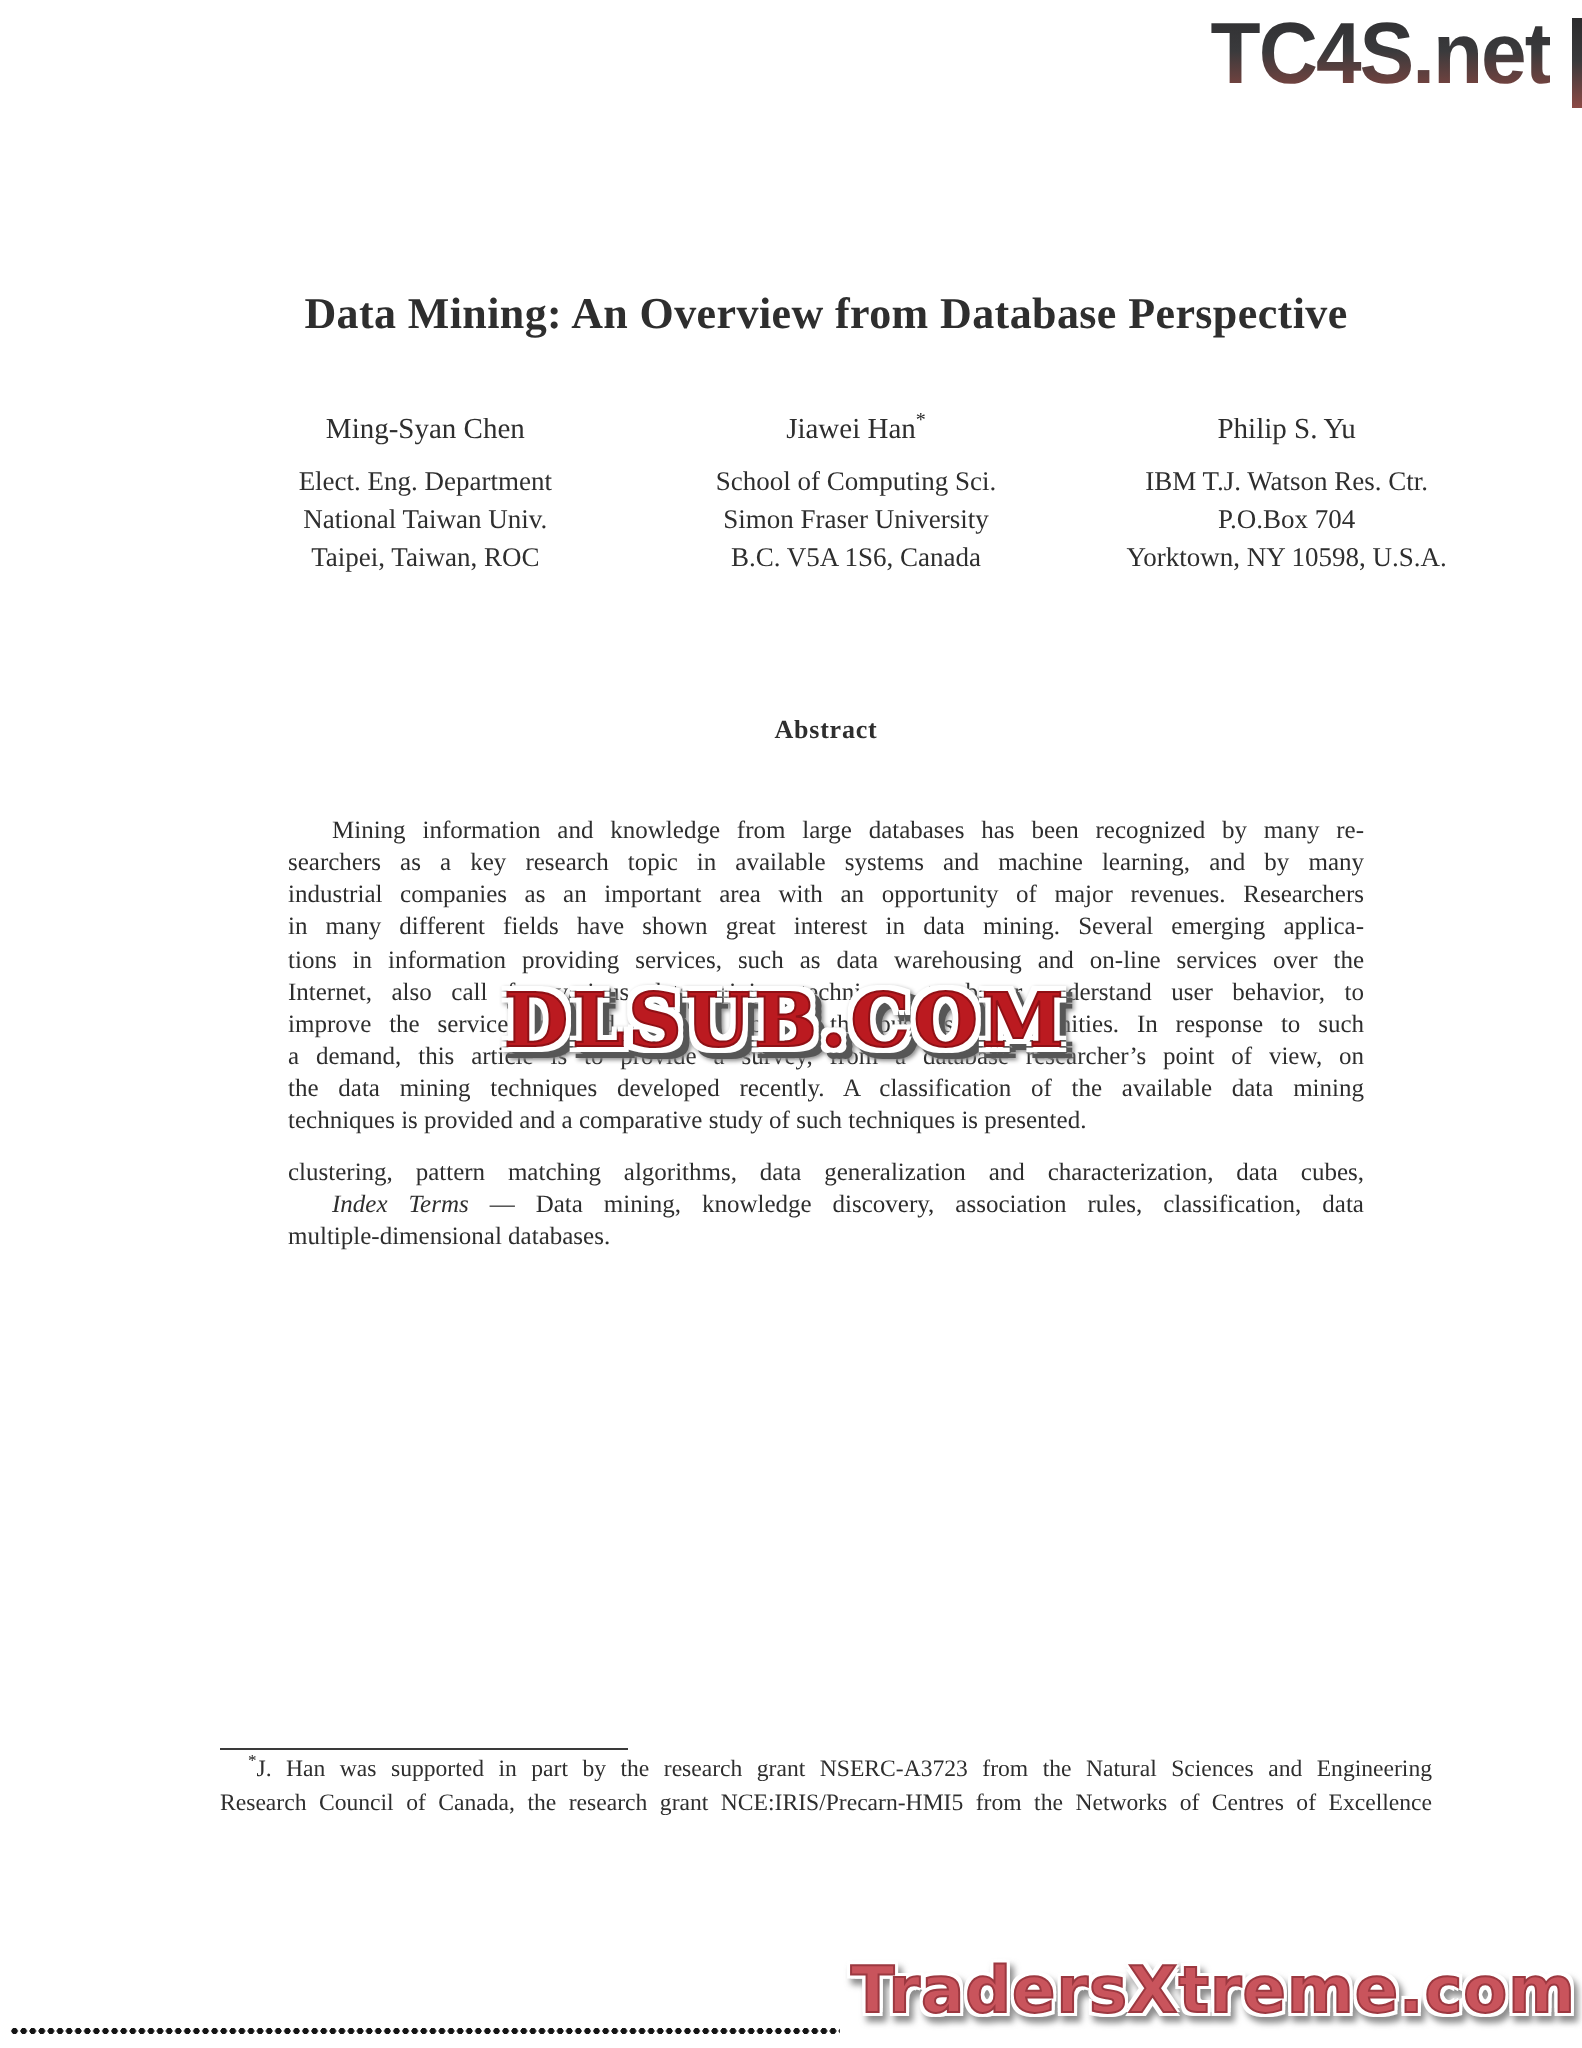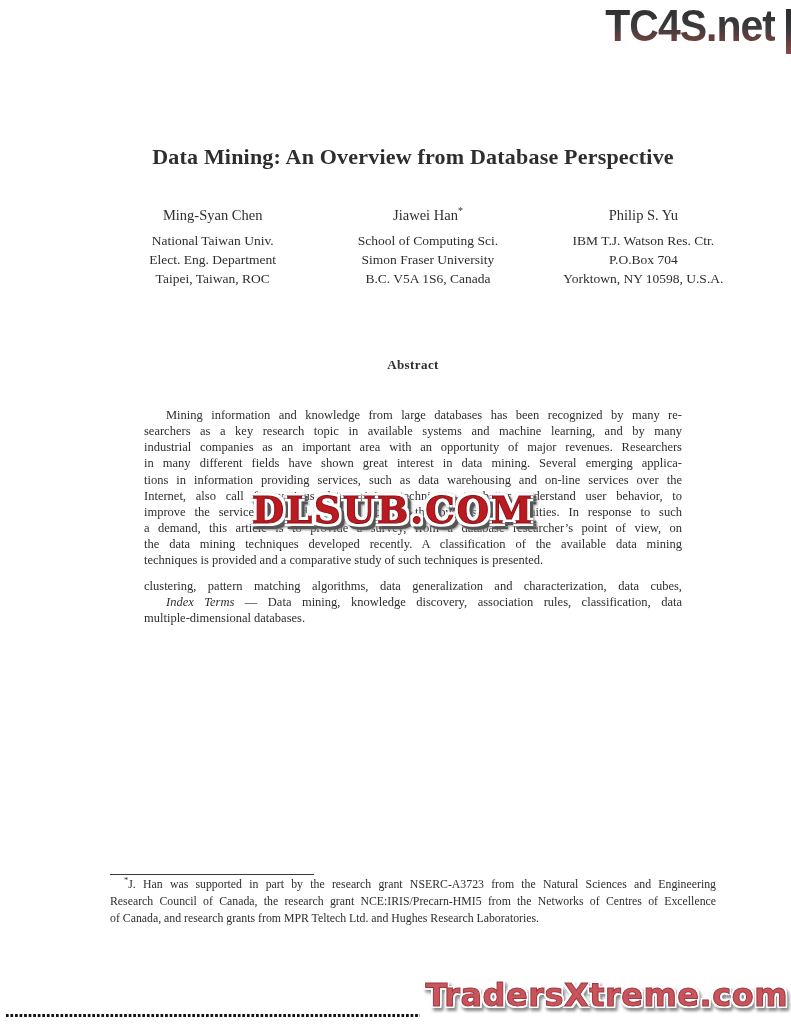--- a/index.html
+++ b/index.html
@@ -192,22 +192,22 @@
 <div class="page">
 
   <div class="tc4s">TC4S.net</div>
   <div class="tc4s-sliver"></div>
 
   <h1 class="title">Data Mining: An Overview from Database Perspective</h1>
 
   <div class="authors">
     <div class="author-col">
       <div class="author-name"><span>Ming-Syan Chen</span><sup></sup></div>
+      <div class="affil-line">Elect. Eng. Department</div>
       <div class="affil-line">National Taiwan Univ.</div>
-      <div class="affil-line">Elect. Eng. Department</div>
       <div class="affil-line">Taipei, Taiwan, ROC</div>
     </div>
     <div class="author-col">
       <div class="author-name"><span>Jiawei Han</span><sup>*</sup></div>
       <div class="affil-line">School of Computing Sci.</div>
       <div class="affil-line">Simon Fraser University</div>
       <div class="affil-line">B.C. V5A 1S6, Canada</div>
     </div>
     <div class="author-col">
       <div class="author-name"><span>Philip S. Yu</span><sup></sup></div>
@@ -237,19 +237,18 @@
     <div class="jline first wrapless"><span class="index-label">Index Terms </span><span>— Data mining, knowledge discovery, association rules, classification, data</span></div>
     <div class="jline last">multiple-dimensional databases.</div>
   </div>
 
   <div class="dlsub">DLSUB.COM</div>
 
   <div class="footnote-rule"></div>
   <div class="footnote-block">
     <div class="jline first wrapless"><sup>*</sup><span>J. Han was supported in part by the research grant NSERC-A3723 from the Natural Sciences and Engineering</span></div>
     <div class="jline">Research Council of Canada, the research grant NCE:IRIS/Precarn-HMI5 from the Networks of Centres of Excellence</div>
-    <div class="jline last">of Canada, and research grants from MPR Teltech Ltd. and Hughes Research Laboratories.</div>
   </div>
 
   <div class="dotted-line"></div>
   <div class="txtreme">TradersXtreme.com</div>
 
 </div>
 
 </body></html>

